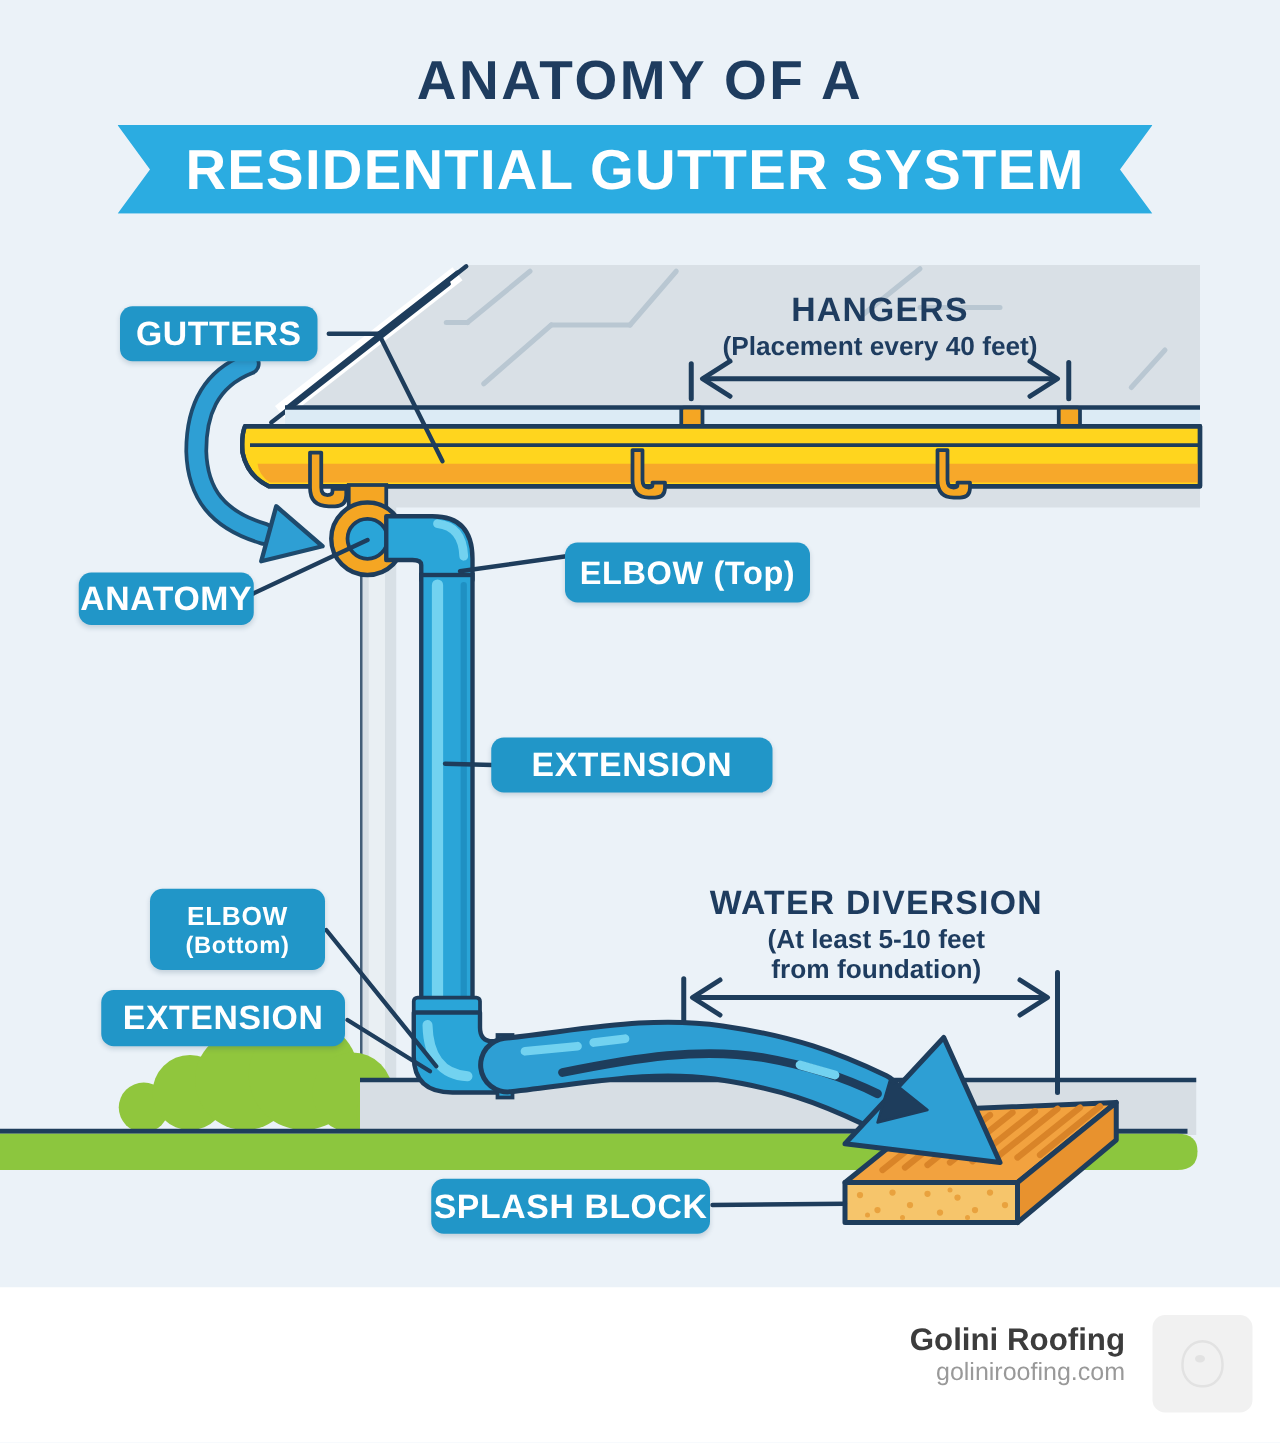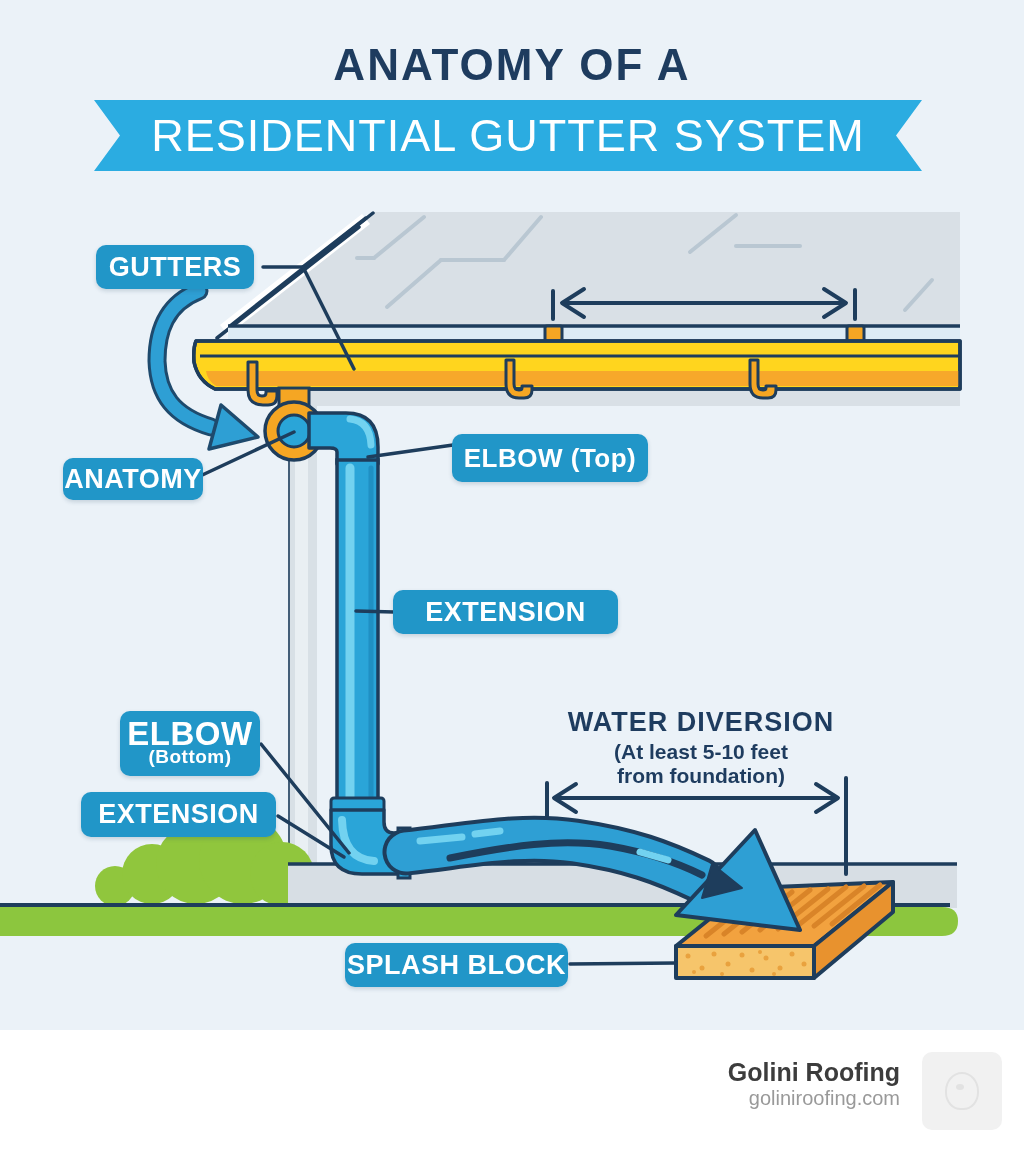--- a/index.html
+++ b/index.html
@@ -25,29 +25,29 @@
   .s-navy{stroke:var(--navy)} .s-shingle{stroke:var(--shingle)} .s-hatch{stroke:var(--hatch)}
   .s-pipehl{stroke:var(--pipehl)} .s-pipesh{stroke:#1b87ba}
   .s-ab{stroke:var(--arrowblue)} .s-ae{stroke:var(--arrowedge)}
   .rnd{stroke-linecap:round;stroke-linejoin:round}
   
   .big-title{position:absolute;left:0;top:40px;width:1024px;text-align:center;
     font-weight:bold;font-size:44px;letter-spacing:2px;color:var(--titlenavy);}
   .ribbon{position:absolute;left:94px;top:100px;width:828px;height:71px;background:var(--ribbon);
     clip-path:polygon(0 0,100% 0,calc(100% - 26px) 50%,100% 100%,0 100%,26px 50%);
     display:flex;align-items:center;justify-content:center;}
-  .ribbon span{color:#fff;font-weight:normal;font-size:45px;letter-spacing:1px;}
+  .ribbon span{color:#fff;font-weight:bold;font-size:45px;letter-spacing:1px;}
   .pill{position:absolute;background:var(--pill);color:#fff;font-weight:bold;
     border-radius:10px;display:flex;align-items:center;justify-content:center;
     text-align:center;letter-spacing:.5px;box-shadow:0 2px 4px rgba(20,60,90,.18);}
   .annot{position:absolute;text-align:center;color:var(--titlenavy);font-weight:bold;}
   .annot .t1{font-size:27px;letter-spacing:1px;}
   .annot .t2{font-size:21px;margin-top:2px;}
   .pill .sub{font-size:19px;font-weight:bold;display:block;line-height:20px;}
-  .pill .main2{font-size:33px;display:block;line-height:26px;}
+  .pill .main2{font-size:21px;display:block;line-height:26px;}
   
   .footer{position:absolute;left:0;top:1030px;width:1024px;height:124px;background:#ffffff;}
   .footer .txt{position:absolute;right:124px;top:28px;text-align:right;}
   .footer .name{font-size:25px;font-weight:bold;color:#3c3c3c;line-height:28px;}
   .footer .site{font-size:20px;color:#999;line-height:24px;}
   .footer .logo{position:absolute;left:922px;top:22px;width:80px;height:78px;background:#f1f1f1;
     border-radius:10px;display:flex;align-items:center;justify-content:center;}
   .footer .logo .glyph{width:30px;height:34px;border:2px solid #e2e2e2;border-radius:50% 50% 46% 46%;
     position:relative;}
   .footer .logo .glyph:after{content:"";position:absolute;left:9px;top:10px;width:8px;height:6px;
@@ -210,20 +210,24 @@
       <line x1="278" y1="816" x2="344" y2="857"></line>
       <line x1="570" y1="964" x2="676" y2="963"></line>
     </g>
   </svg>
 
   <div class="big-title">ANATOMY OF A</div>
   <div class="ribbon">
     <span>RESIDENTIAL GUTTER SYSTEM</span>
   </div>
 
+  <div class="annot" style="left:518px;top:233px;width:372px;">
+    <div class="t1">HANGERS</div>
+    <div class="t2">(Placement every 40 feet)</div>
+  </div>
   <div class="annot" style="left:512px;top:707px;width:378px;">
     <div class="t1">WATER DIVERSION</div>
     <div class="t2">(At least 5-10 feet</div>
     <div class="t2" style="margin-top:0;">from foundation)</div>
   </div>
 
   <div class="pill" style="left:96px;top:245px;width:158px;height:44px;font-size:27px;text-align:right;">GUTTERS</div>
   <div class="pill" style="left:63px;top:458px;width:140px;height:42px;font-size:27px;">ANATOMY</div>
   <div class="pill" style="left:452px;top:434px;width:196px;height:48px;font-size:26px;">ELBOW (Top)</div>
   <div class="pill" style="left:393px;top:590px;width:225px;height:44px;font-size:27px;">EXTENSION</div>

